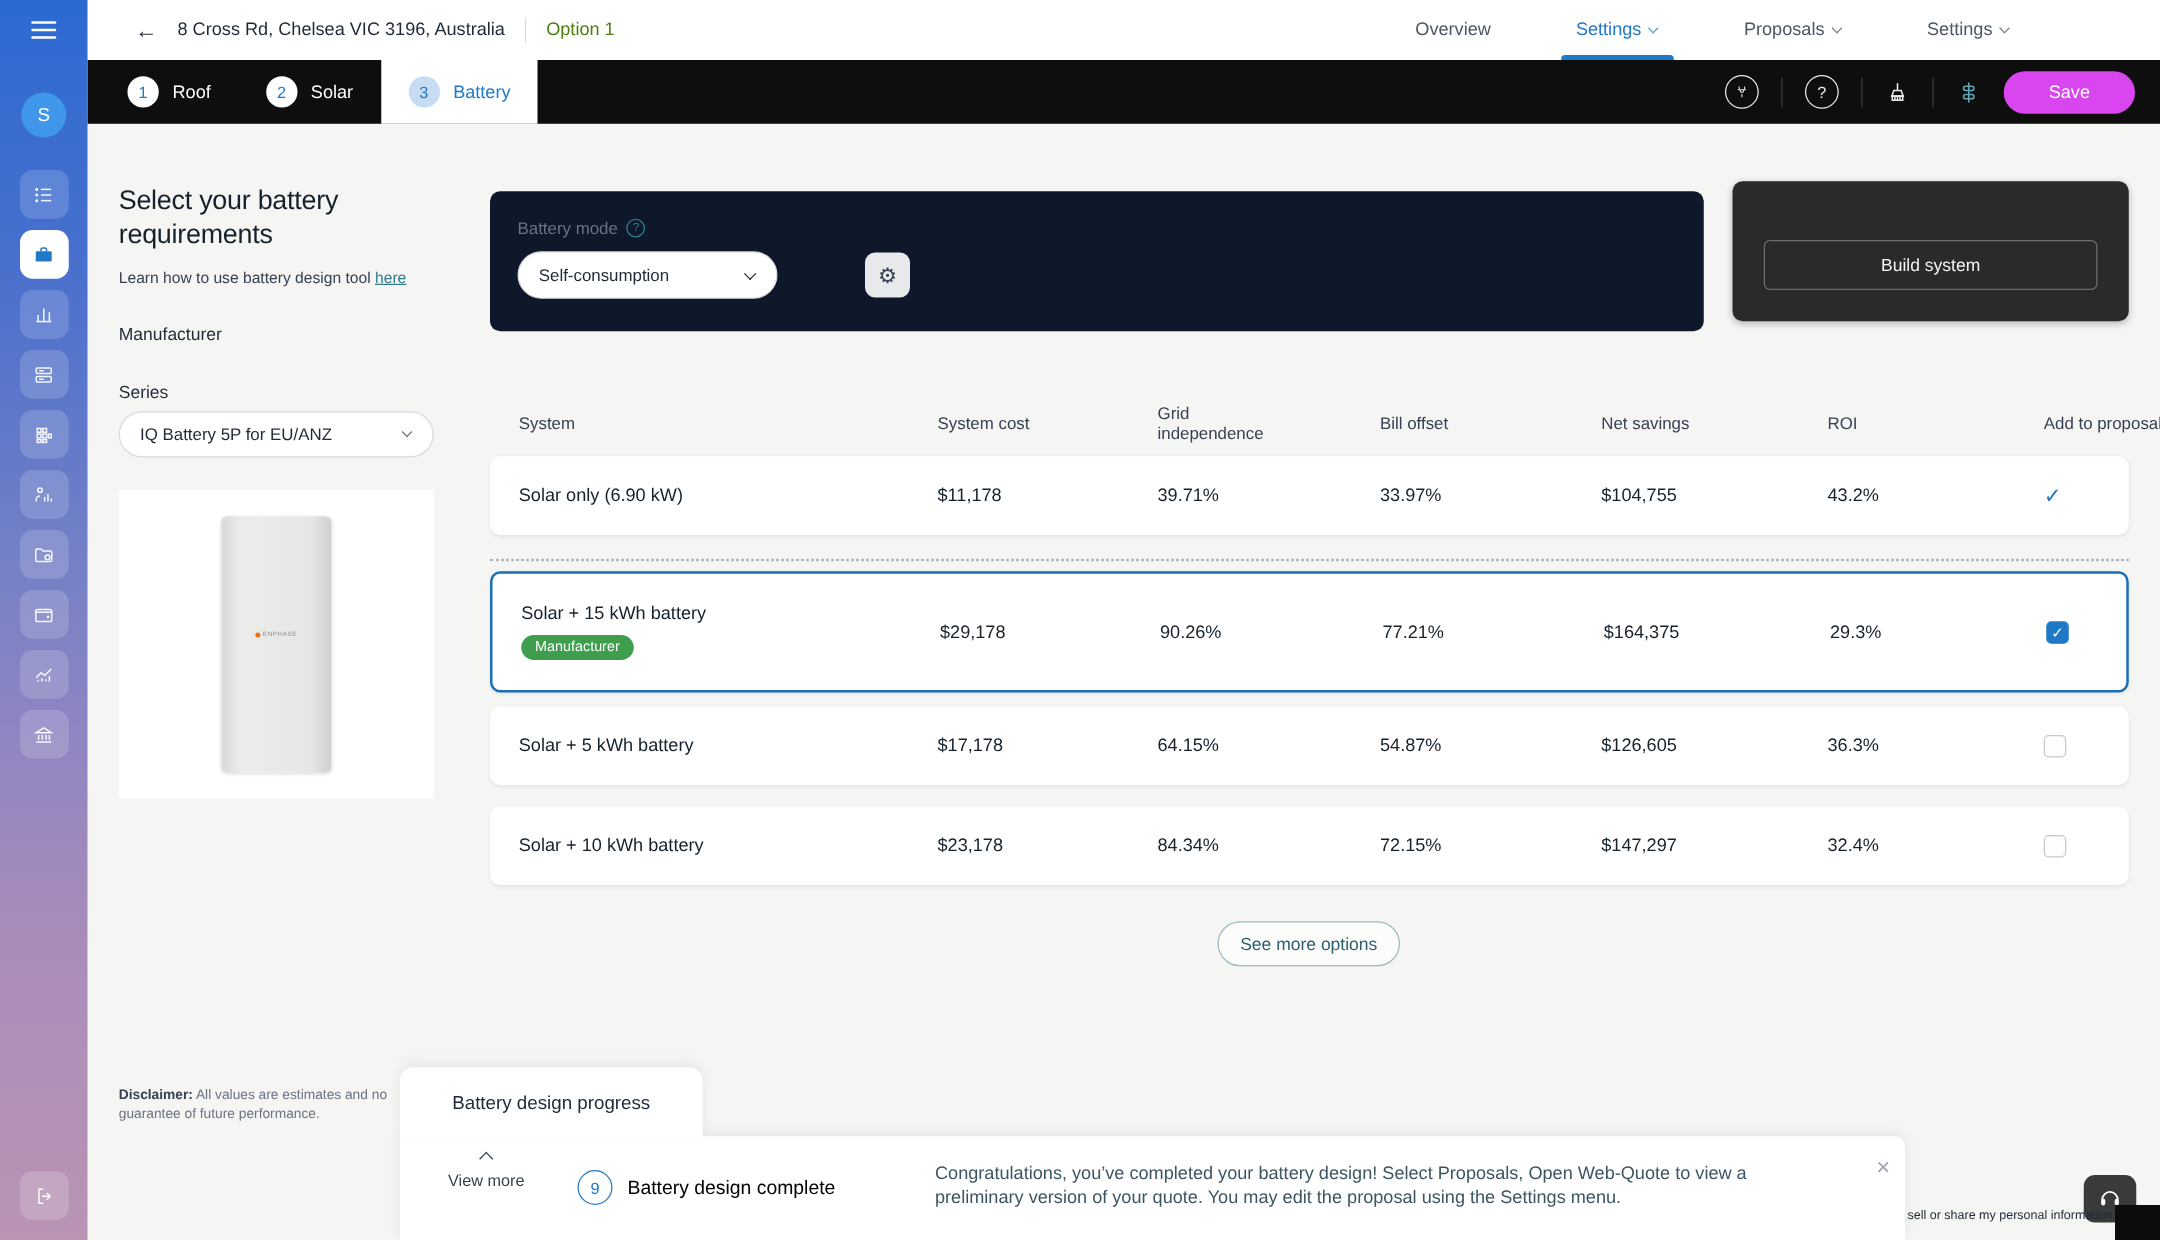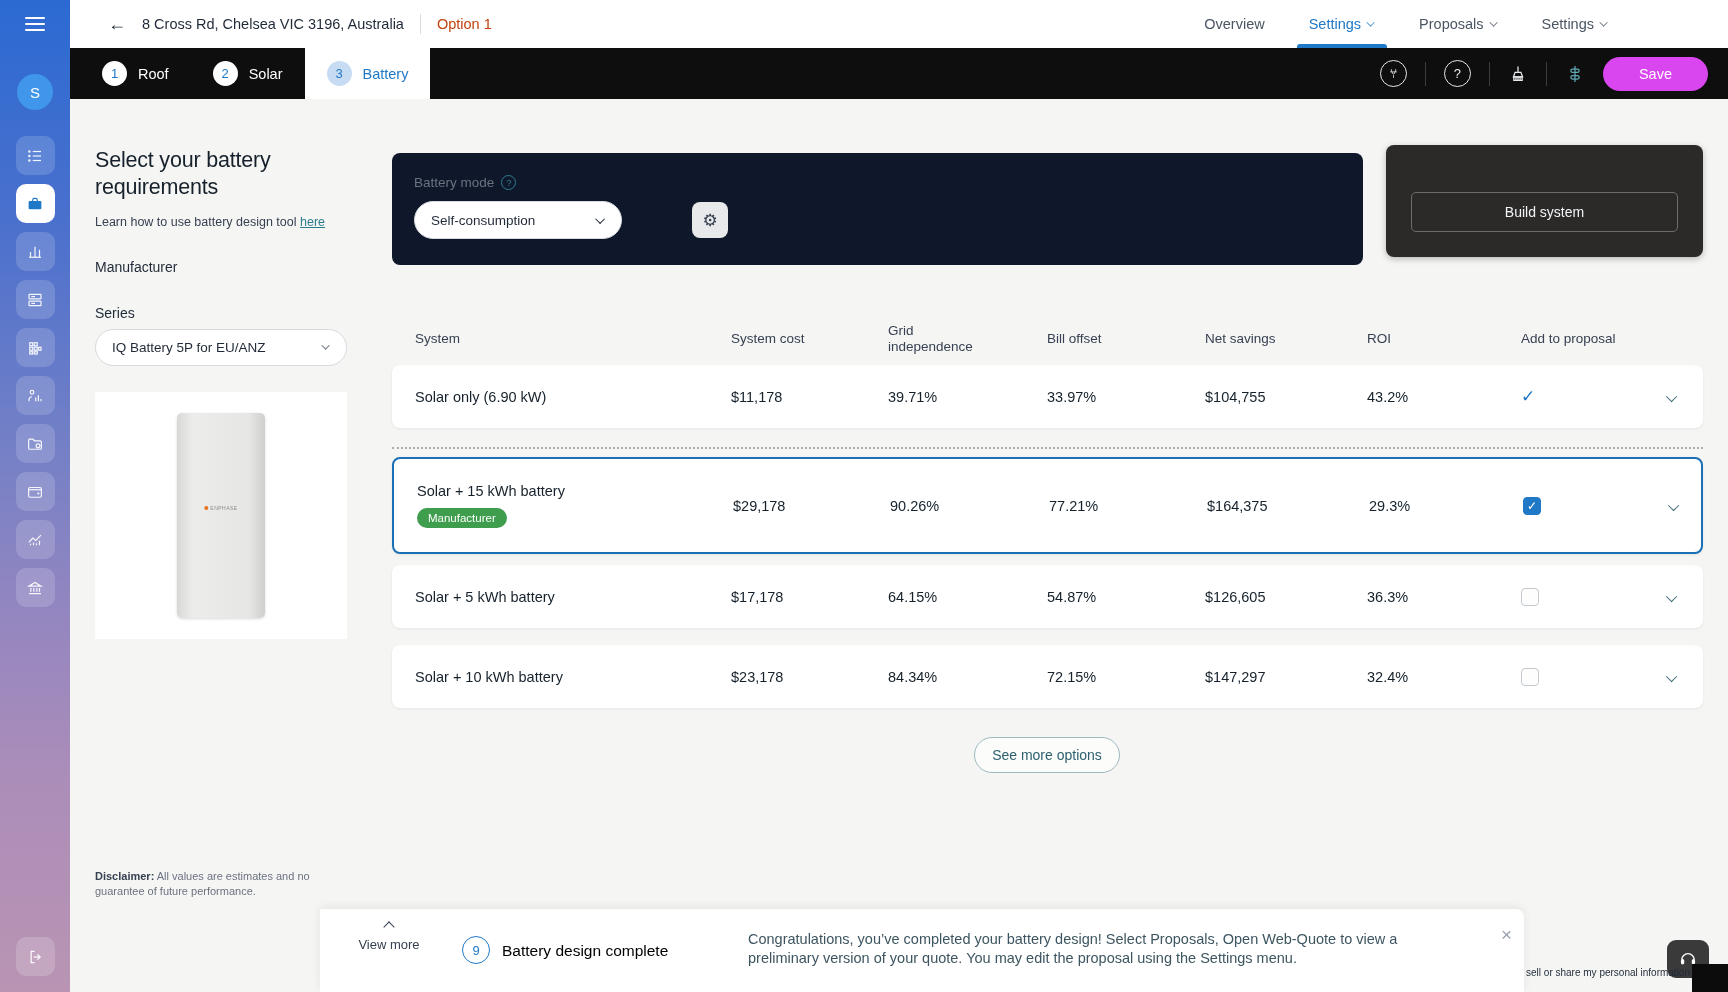--- a/index.html
+++ b/index.html
@@ -19,22 +19,22 @@
   .side-btn.active { background:#fff; }
   .side-btn.active svg { stroke:#2079c7; opacity:1; }
   .logout-btn { position:absolute; bottom:16px; left:16px; width:39px; height:39px; border-radius:10px; background:rgba(255,255,255,0.18); border:none; display:flex; align-items:center; justify-content:center; cursor:pointer; }
   .logout-btn svg { stroke:#fff; fill:none; stroke-width:1.6; }
 
   
   .topbar { position:absolute; left:70px; top:0; right:0; height:48px; background:#fff; display:flex; align-items:center; z-index:20; }
   .back-btn { background:none; border:none; font-size:18px; color:#1f2937; margin-left:38px; cursor:pointer; line-height:1; }
   .address { font-size:14.5px; color:#1f2937; margin-left:16px; }
   .tb-divider { width:1px; height:20px; background:#d9dde1; margin:0 16px; }
-  .option { font-size:14.5px; color:#c2410c; }
-  .nav { margin-left:auto; display:flex; align-items:flex-start; height:100%; margin-right:120px; gap:44px; }
+  .option { font-size:14.5px; color:#4d7c0f; }
+  .nav { margin-left:auto; display:flex; align-items:flex-start; height:100%; margin-right:120px; gap:68px; }
   .nav-item { position:relative; height:100%; display:flex; align-items:center; gap:8px; font-size:14.5px; color:#4b5563; cursor:pointer; }
   .nav-item.active { color:#2079c7; }
   .nav-item.active::after { content:""; position:absolute; left:-12px; right:-12px; bottom:0; height:4px; background:#2079c7; border-radius:3px 3px 0 0; }
   .chev { display:inline-block; width:7px; height:7px; border-left:1.6px solid currentColor; border-bottom:1.6px solid currentColor; transform:rotate(-45deg) translateY(-2px); }
   .nav-item .chev { width:6px; height:6px; opacity:.75; }
 
   
   .stepbar { position:absolute; left:70px; top:48px; right:0; height:51px; background:#0e0e0e; display:flex; align-items:center; z-index:20; }
   .steps { display:flex; align-items:center; height:100%; margin-left:10px; }
   .step { display:flex; align-items:center; gap:11px; padding:0 22px; height:100%; }
@@ -72,21 +72,21 @@
   .mode-label-row { position:absolute; left:22px; top:22px; display:flex; align-items:center; gap:7px; font-size:13.5px; color:#6b7280; }
   .q-icon { width:15px; height:15px; border:1.3px solid #2e7d8f; border-radius:50%; color:#2e7d8f; font-size:9.5px; display:flex; align-items:center; justify-content:center; }
   .mode-select { position:absolute; left:22px; top:48px; width:208px; height:38px; border:1px solid #d7dade; border-radius:19px; display:flex; align-items:center; justify-content:space-between; padding:0 16px; font-size:13.5px; color:#1f2937; cursor:pointer; background:#fff; }
   .gear-btn { position:absolute; left:300px; top:49px; width:36px; height:36px; border:none; border-radius:8px; background:#e7e9eb; font-size:17px; color:#374151; cursor:pointer; display:flex; align-items:center; justify-content:center; }
 
   .build-card { position:absolute; left:1316px; top:46px; width:317px; height:112px; background:#2b2a28; border-radius:8px; box-shadow:0 2px 6px rgba(0,0,0,.25); }
   .build-btn { position:absolute; left:25px; right:25px; top:47px; height:40px; background:transparent; border:1px solid #6d6d6b; border-radius:5px; color:#f3f4f6; font-size:14px; cursor:pointer; }
 
   
   .table { position:absolute; left:322px; top:220px; width:1311px; }
-  .t-grid { display:grid; grid-template-columns:316px 157px 159px 158px 162px 154px 148px 1fr; align-items:center; }
+  .t-grid { display:grid; grid-template-columns:316px 157px 159px 158px 162px 154px 148px 1fr; align-items:center;gap:19px; }
   .t-head { height:40px; font-size:13.5px; color:#374151; }
   .t-head > div { padding-left:23px; line-height:1.15; }
   .w-narrow { display:inline-block; max-width:92px; }
   .t-row { background:#fff; border-radius:8px; box-shadow:0 1px 3px rgba(0,0,0,.07); position:absolute; left:0; width:1311px; font-size:14.5px; color:#16212b; cursor:pointer; }
   .t-row > div { padding-left:23px; }
   .row-1 { top:46px; height:63px; }
   .dotted-sep { position:absolute; top:128px; left:0; width:1311px; border-top:2px dotted #a9aeb4; }
   .row-2 { top:138px; height:97px; border:2px solid #1b6fb5; }
   .row-3 { top:246px; height:63px; }
   .row-4 { top:326px; height:63px; }
@@ -393,20 +393,21 @@
           <span class="checkbox"></span>
         </div>
       <div class="row-chev"><span class="chev"></span></div>
     </div>
   </section>
 
   <button class="see-more">See more options</button>
 
   <p class="disclaimer"><b>Disclaimer:</b><span> All values are estimates and no guarantee of future performance.</span></p>
 
+  <div class="progress-tab">Battery design progress</div>
   <div class="progress-body">
     <button class="view-more">
       <span class="chev-up"></span>
       <span>View more</span>
     </button>
     <span class="step-badge">9</span>
     <span class="status-text">Battery design complete</span>
     <p class="congrats">Congratulations, you’ve completed your battery design! Select Proposals, Open Web-Quote to view a preliminary version of your quote. You may edit the proposal using the Settings menu.</p>
     <button class="close-btn">×</button>
   </div>

